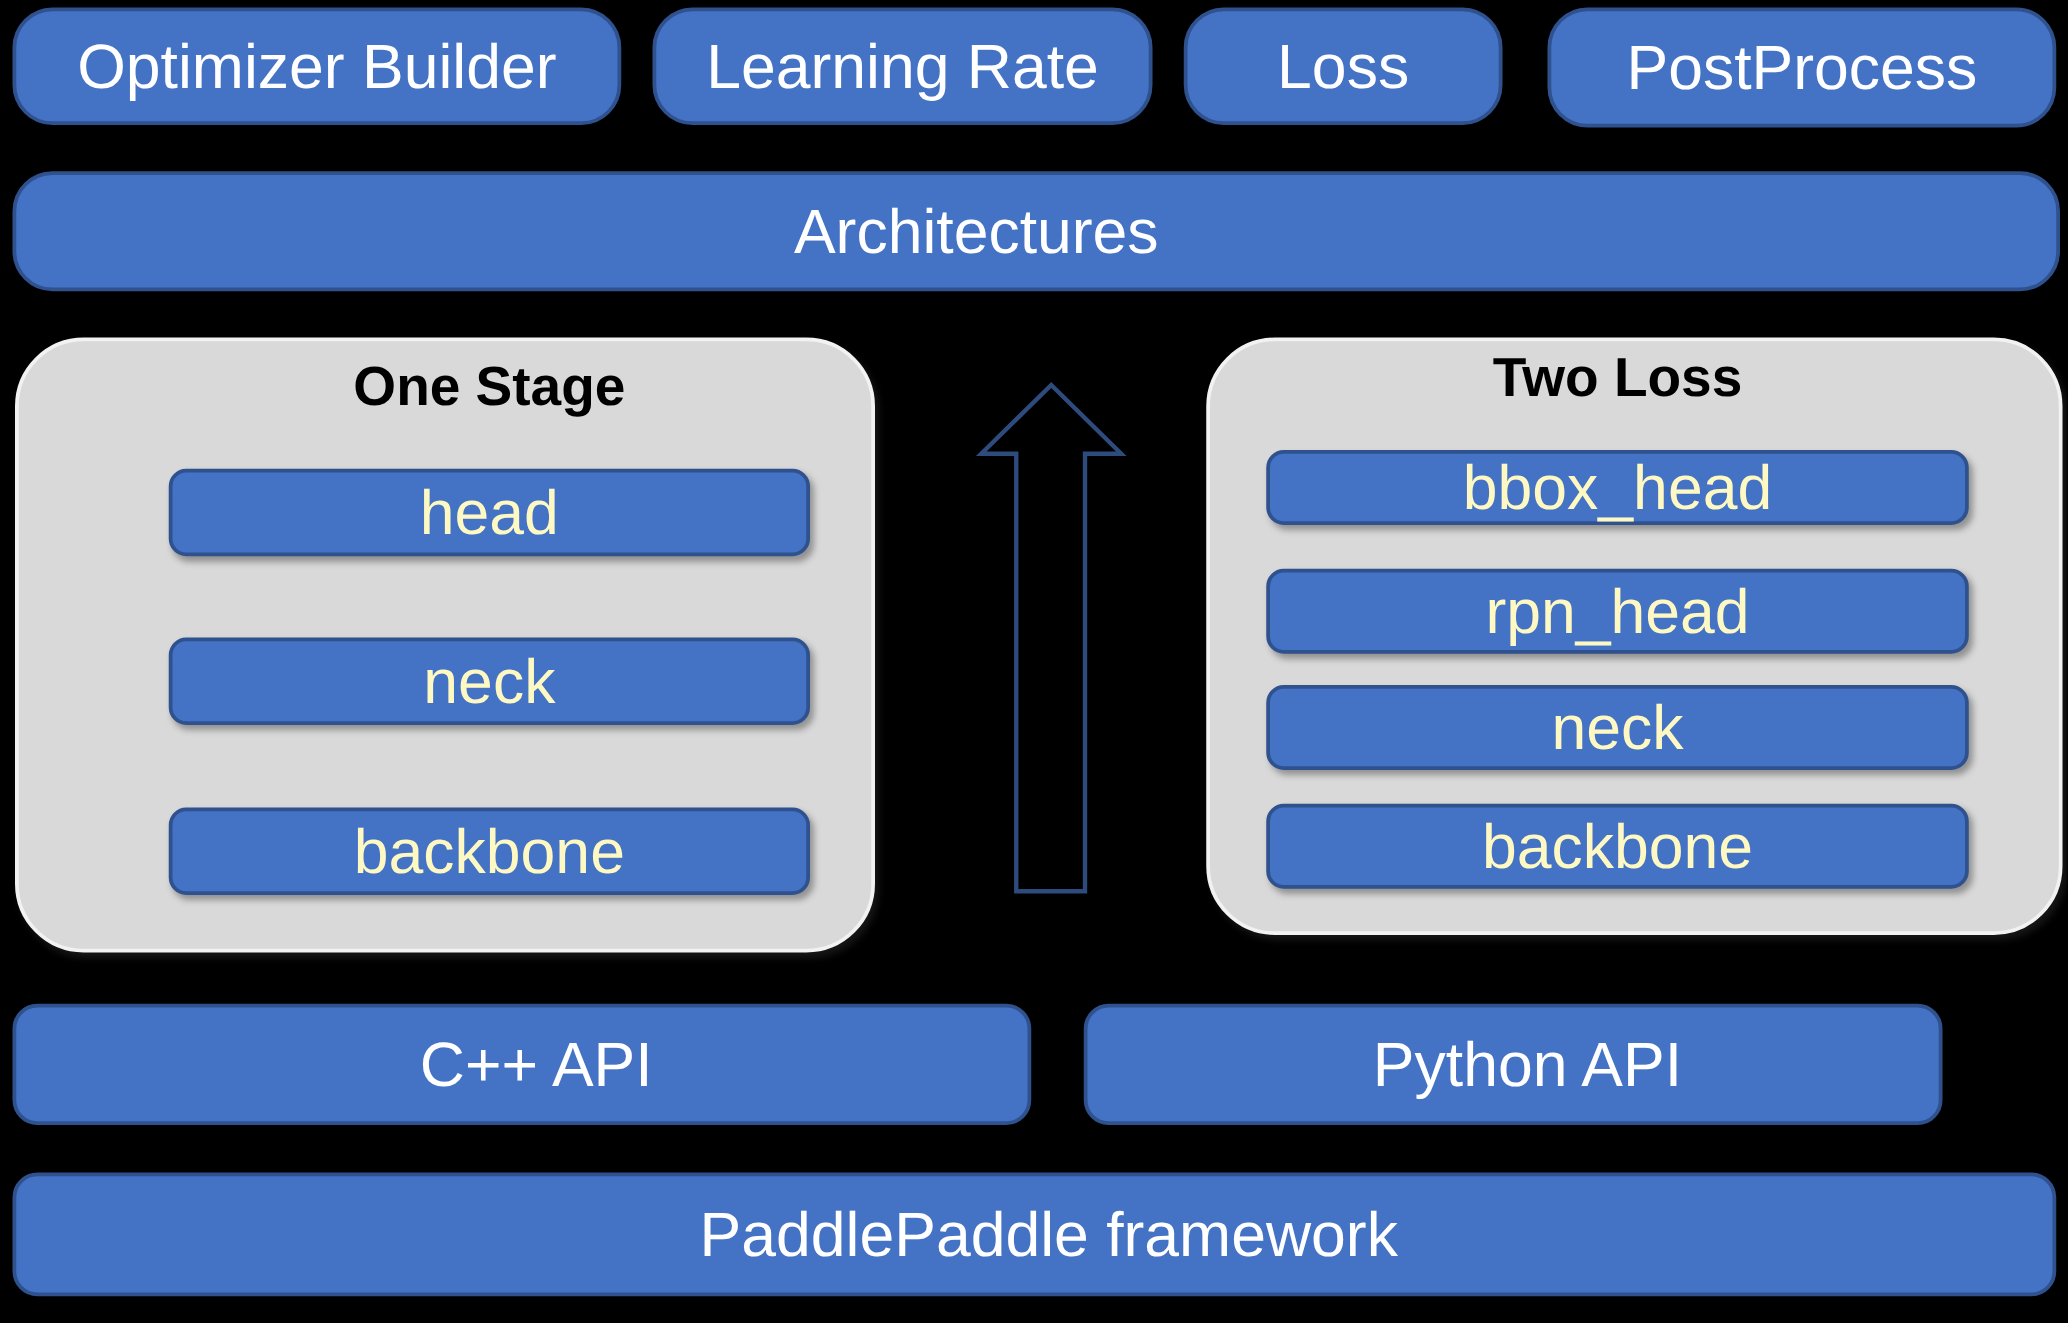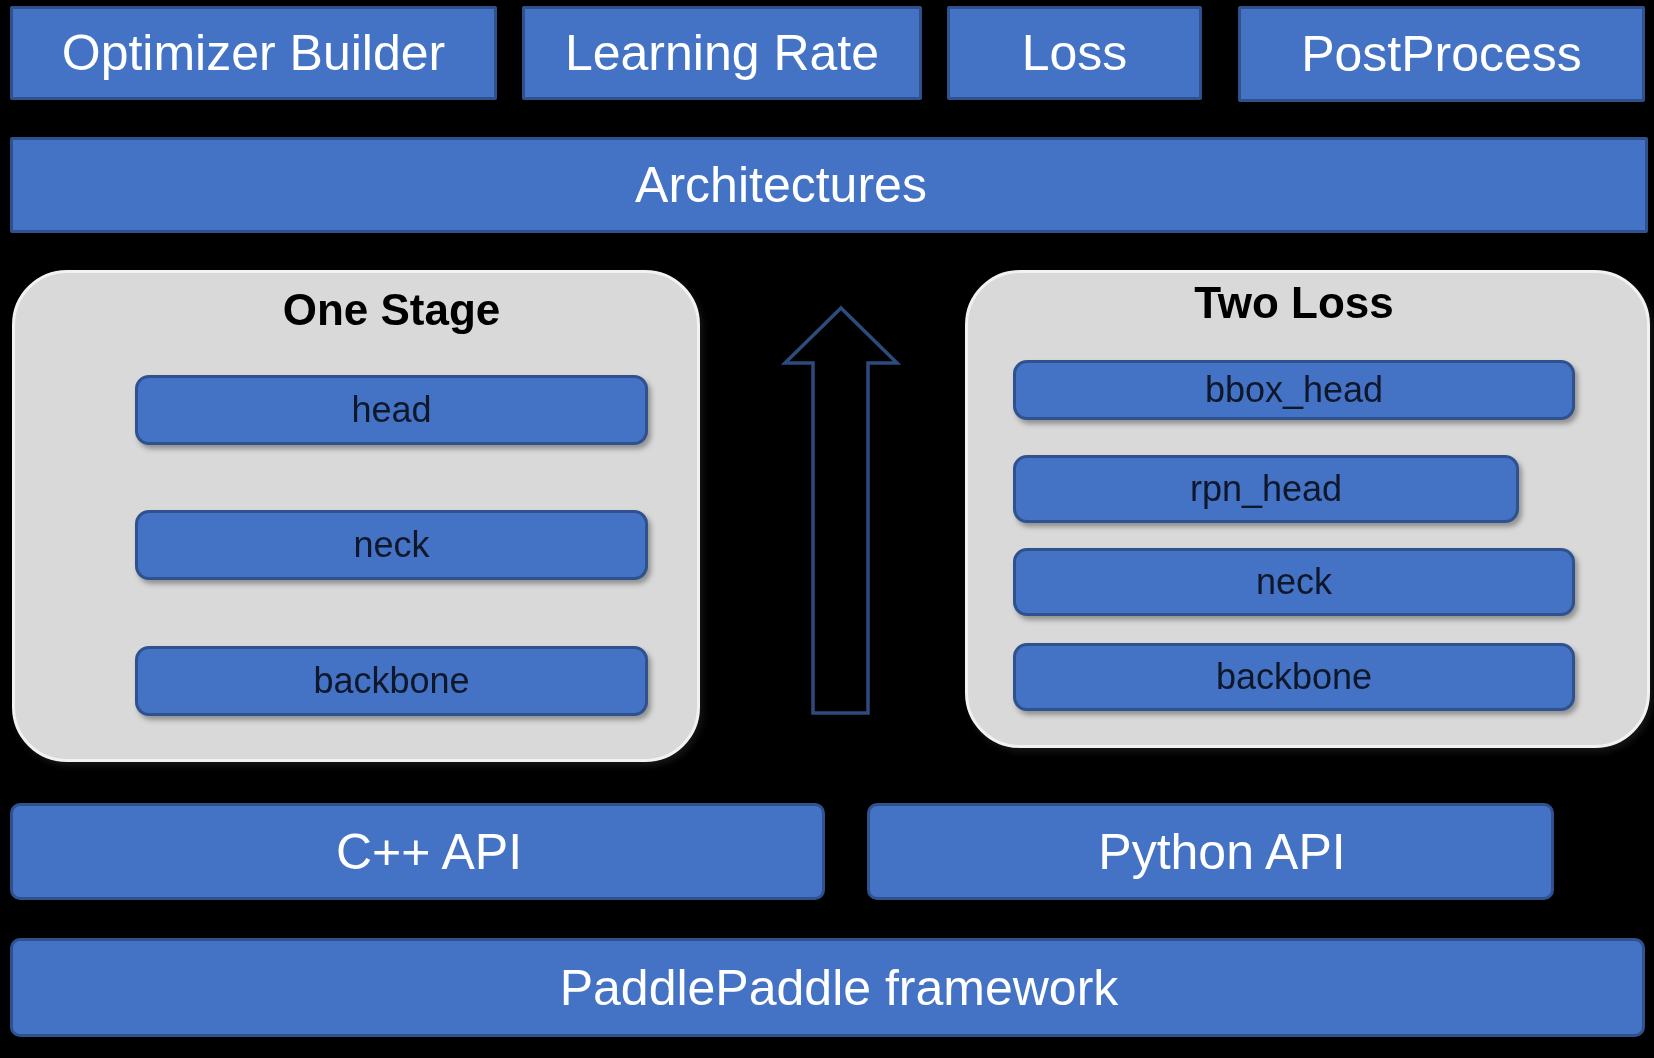--- a/index.html
+++ b/index.html
@@ -15,45 +15,45 @@
   .blue-box {
     background: #4472C4;
     border: 3px solid #2F528F;
     color: #FFFFFF;
     display: flex;
     align-items: center;
     justify-content: center;
     font-size: 50px;
     white-space: nowrap;
   }
-  .r22 { border-radius: 2px; }
-  .r20 { border-radius: 10px; padding-left: 23px; }
+  .r22 { border-radius: 32px; }
+  .r20 { border-radius: 20px; padding-left: 23px; }
   .panel {
     background: #D9D9D9;
     border: 3px solid #F2F2F2;
     border-radius: 55px;
     box-shadow: 3px 4px 6px rgba(40,40,40,0.55);
   }
   .panel-title {
     position: absolute;
     color: #000000;
     font-size: 44px;
     font-weight: bold;
     text-align: center;
     white-space: nowrap;
   }
   .layer-bar {
     background: #4472C4;
     border: 3px solid #2F528F;
     border-radius: 14px;
-    color: #0f172a;
+    color: #fef9c3;
     display: flex;
     align-items: center;
     justify-content: center;
-    font-size: 36px;
+    font-size: 50px;
     box-shadow: 3px 4px 5px rgba(60,60,60,0.45);
     white-space: nowrap;
   }
   .arch-bar { padding-right: 126px; }
 </style>
 </head>
 <body>
 
 <div id="canvas">
 
@@ -71,21 +71,21 @@
     <div class="abs layer-bar" style="left:120px; top:373px; width:513px; height:70px;">backbone</div>
   </div>
 
   <svg class="abs" style="left:770px; top:300px;" width="140" height="420" viewBox="0 0 140 420">
     <polygon points="71,8 127,63 98,63 98,413 43,413 43,63 15,63" fill="none" stroke="#2D4B7D" stroke-width="3.5" stroke-linejoin="miter"></polygon>
   </svg>
 
   <div class="abs panel" style="left:965px; top:270px; width:685px; height:478px;">
     <div class="panel-title" style="left:45px; top:5px; width:562px;">Two Loss</div>
     <div class="abs layer-bar" style="left:45px; top:87px; width:562px; height:60px;">bbox_head</div>
-    <div class="abs layer-bar" style="left:45px; top:182px; width:506px; height:68px;">rpn_head</div>
+    <div class="abs layer-bar" style="left:45px; top:182px; width:562px; height:68px;">rpn_head</div>
     <div class="abs layer-bar" style="left:45px; top:275px; width:562px; height:68px;">neck</div>
     <div class="abs layer-bar" style="left:45px; top:370px; width:562px; height:68px;">backbone</div>
   </div>
 
   <div class="abs blue-box r20" style="left:10px; top:803px; width:815px; height:97px;">C++ API</div>
   <div class="abs blue-box r20" style="left:867px; top:803px; width:687px; height:97px;">Python API</div>
 
   <div class="abs blue-box r20" style="left:10px; top:938px; width:1635px; height:99px;">PaddlePaddle framework</div>
 
 </div>

